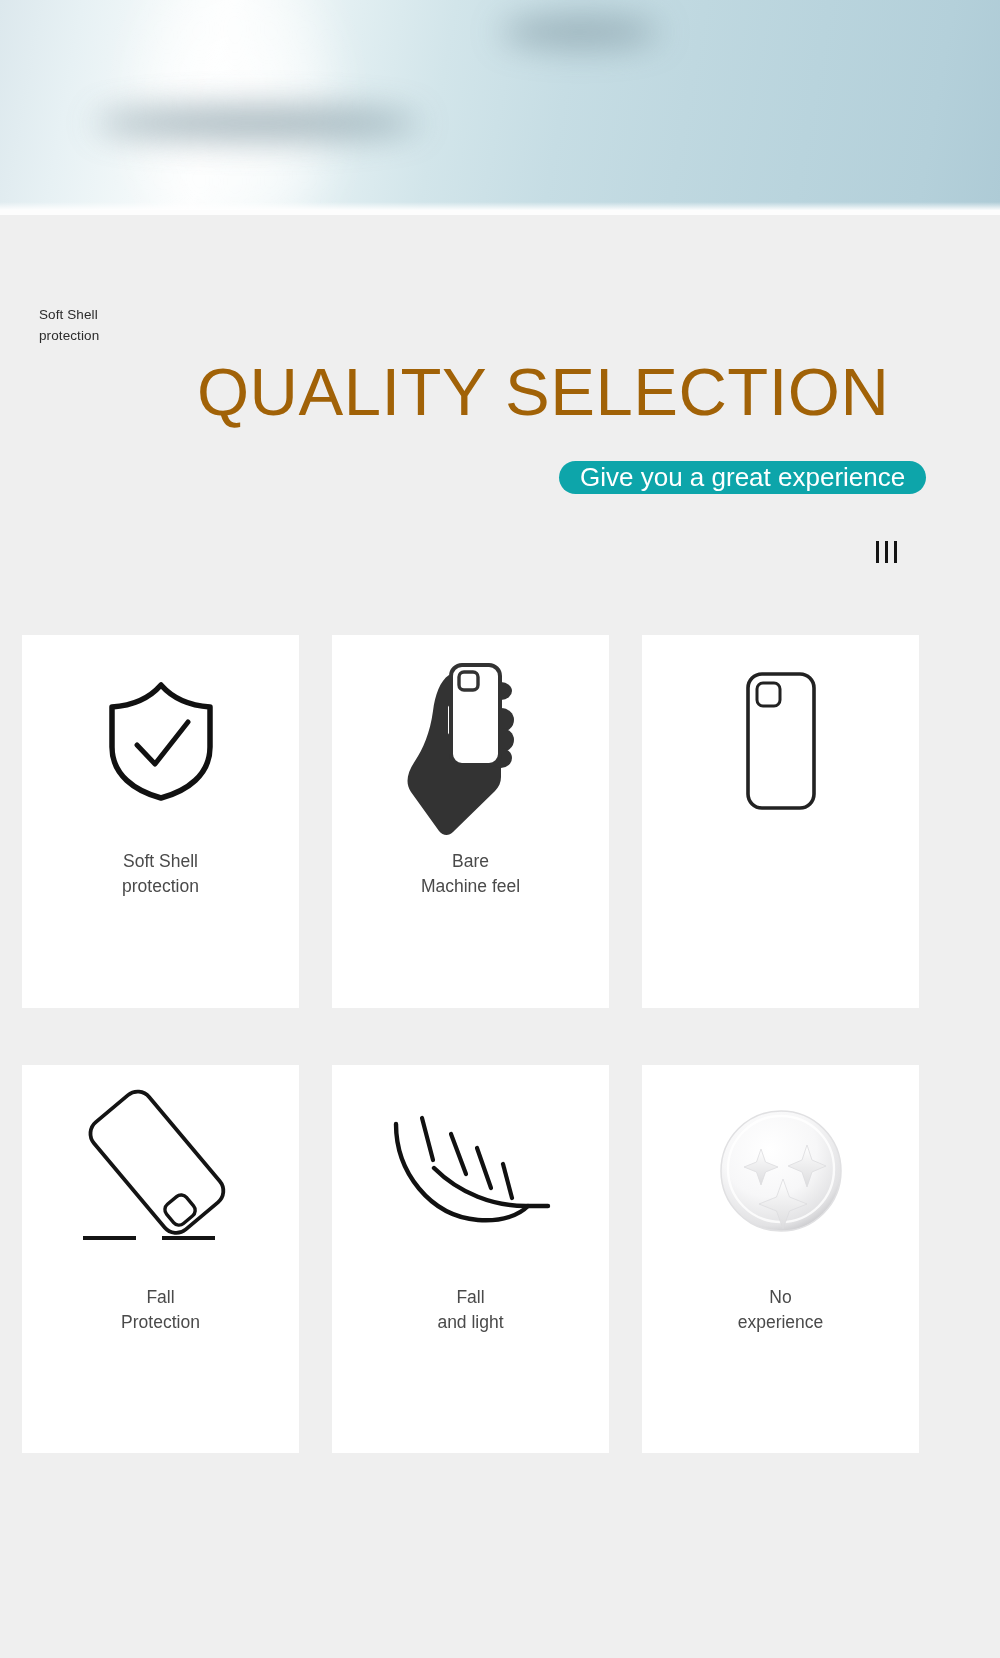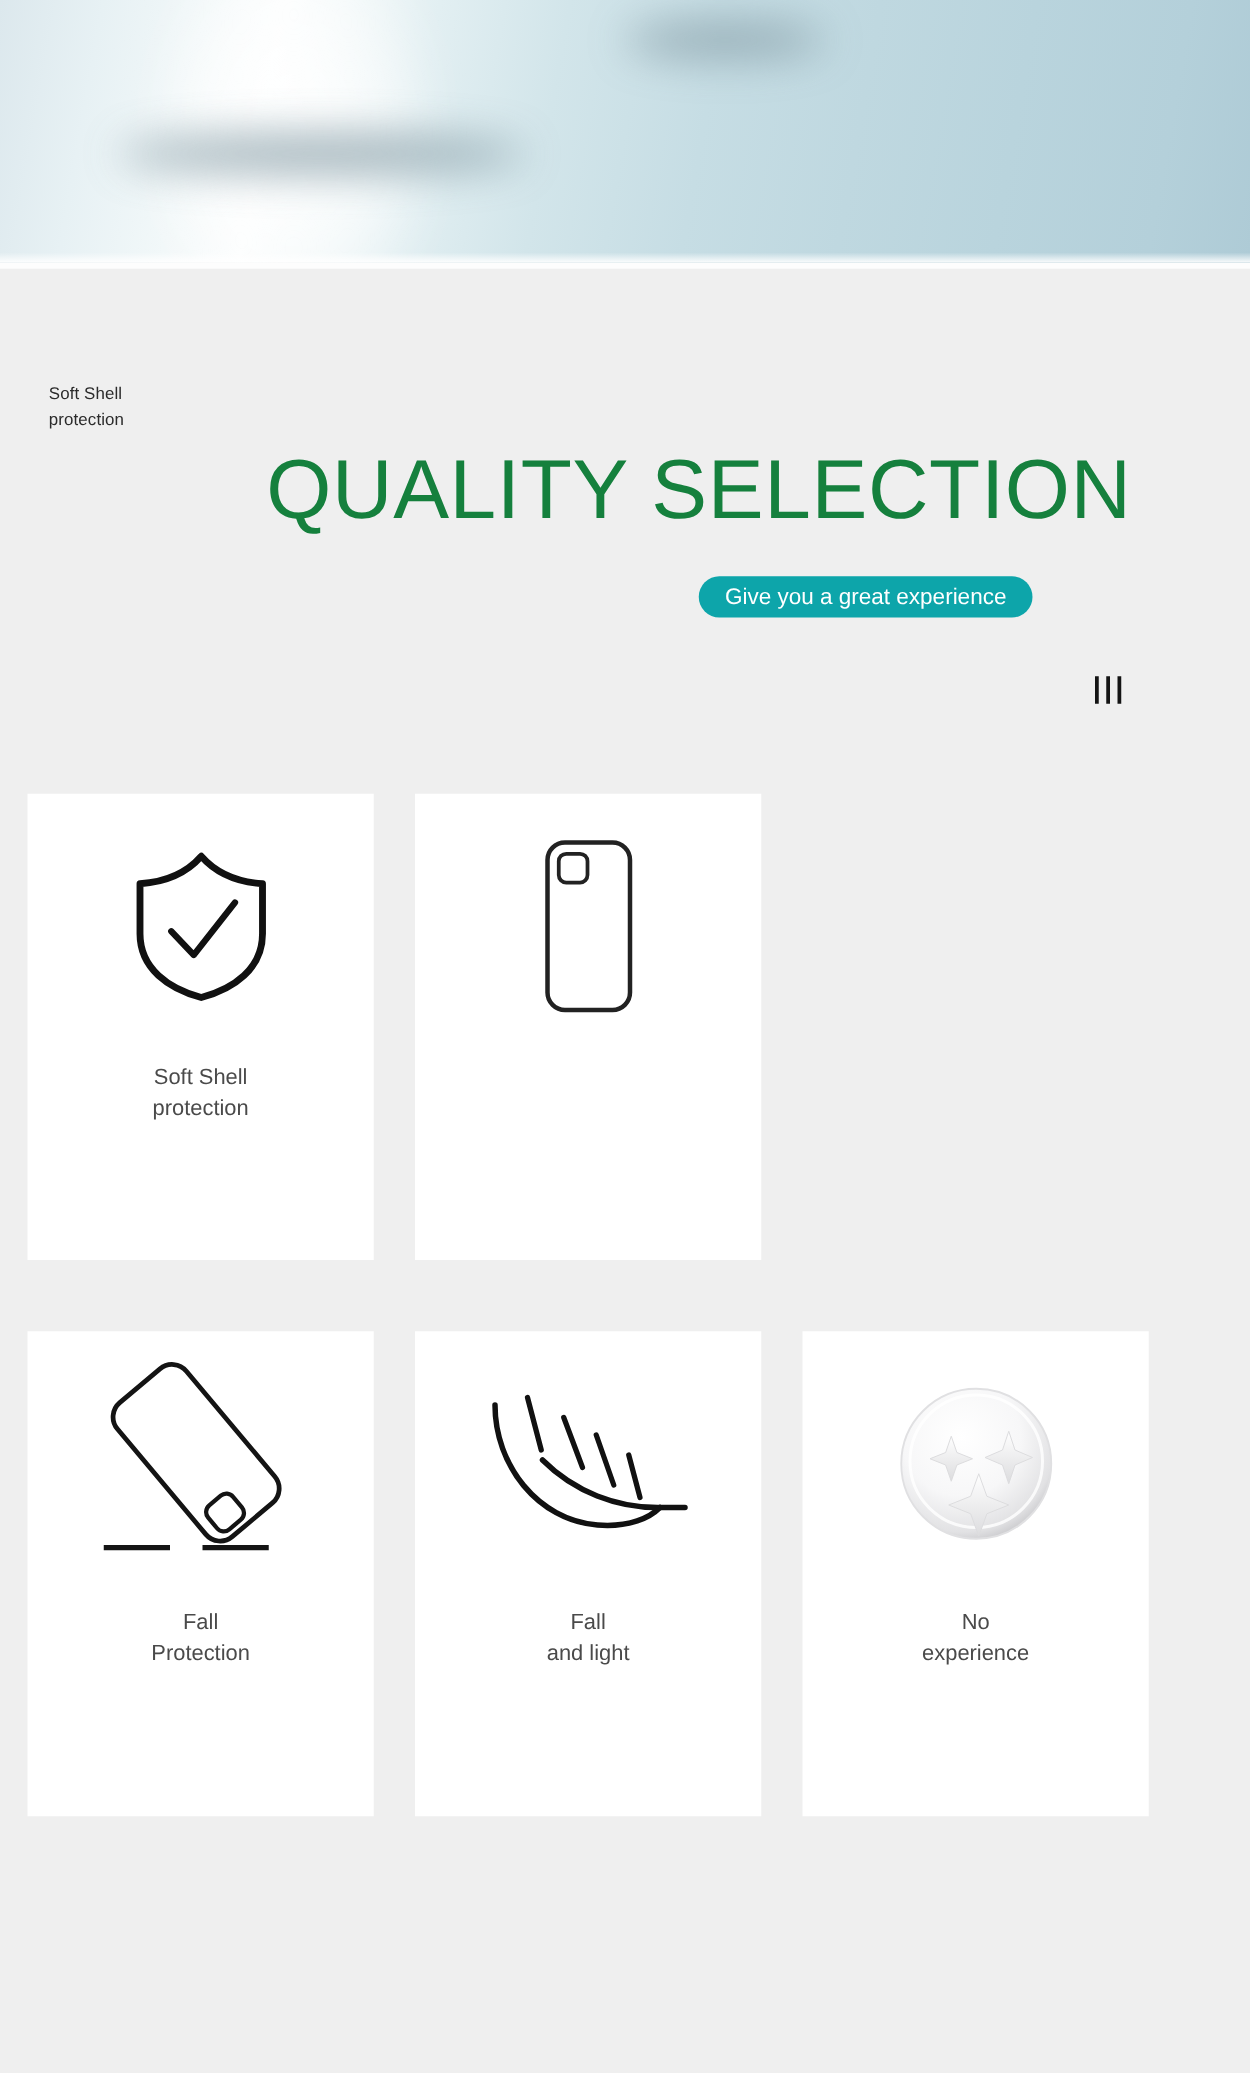--- a/index.html
+++ b/index.html
@@ -88,39 +88,39 @@
     left: 39px;
     top: 89px;
     font-size: 13.5px;
     line-height: 21px;
     color: #2b2b2b;
     letter-spacing: 0.1px;
     white-space: pre-line;
   }
   .big-title {
     position: absolute;
-    left: 213px;
+    left: 197px;
     top: 141px;
     font-size: 67px;
     line-height: 72px;
     font-weight: 400;
-    color: #15803d;
+    color: #a16207;
     letter-spacing: 0.5px;
     white-space: nowrap;
   }
   .pill {
     position: absolute;
     left: 559px;
     top: 246px;
     height: 33px;
     padding: 0 21px;
     border-radius: 17px;
     background: #0da5aa;
     color: #ffffff;
-    font-size: 18px;
+    font-size: 26px;
     line-height: 33px;
     white-space: nowrap;
     box-sizing: border-box;
   }
   .bars {
     position: absolute;
     left: 876px;
     top: 326px;
     display: flex;
     gap: 6px;
@@ -215,20 +215,41 @@
       <div class="icon-wrap">
         <svg width="112" height="124" viewBox="0 0 112 124">
           <path d="M56 6 C42 22 22 27 7 28 L7 68 C7 96 30 112 56 119 C82 112 105 96 105 68 L105 28 C90 27 70 22 56 6 Z" fill="none" stroke="#111111" stroke-width="5.5" stroke-linejoin="round"></path>
           <path d="M32 66 L50 85 L83 43" fill="none" stroke="#111111" stroke-width="5" stroke-linecap="round" stroke-linejoin="round"></path>
         </svg>
       </div>
       <div class="card-label">Soft Shell
 protection</div>
     </div>
 
+    <div class="card">
+      <div class="icon-wrap">
+        <svg width="160" height="192" viewBox="0 0 160 192">
+
+          <path d="M58 30 C49 36 44 50 42 66 C39 88 32 104 24 116 C16 128 14 138 20 147 L48 186 C52 191 58 191 62 187 L104 146 C108 142 110 137 110 132 L110 58 L58 30 Z" fill="#333333"></path>
+
+          <path d="M57 62 C60 56 66 54 70 58 L70 92 C66 96 60 94 57 88 Z" fill="#ffffff"></path>
+
+          <ellipse cx="110" cy="46" rx="11" ry="9" fill="#333333"></ellipse>
+          <ellipse cx="110" cy="75" rx="13" ry="12" fill="#333333"></ellipse>
+          <ellipse cx="110" cy="95" rx="13" ry="12" fill="#333333"></ellipse>
+          <ellipse cx="110" cy="113" rx="11" ry="10" fill="#333333"></ellipse>
+
+          <rect x="60" y="20" width="49" height="100" rx="11" ry="11" fill="#ffffff" stroke="#333333" stroke-width="4"></rect>
+
+          <rect x="68" y="27" width="19" height="18" rx="5" ry="5" fill="#ffffff" stroke="#333333" stroke-width="3.4"></rect>
+        </svg>
+      </div>
+      <div class="card-label">Bare
+Machine feel</div>
+    </div>
 
     <div class="card">
       <div class="icon-wrap">
         <svg width="90" height="150" viewBox="0 0 90 150">
           <rect x="12" y="8" width="66" height="134" rx="14" ry="14" fill="#ffffff" stroke="#222222" stroke-width="3.6"></rect>
           <rect x="21" y="17" width="23" height="23" rx="6" ry="6" fill="#ffffff" stroke="#222222" stroke-width="3"></rect>
         </svg>
       </div>
     </div>
 

